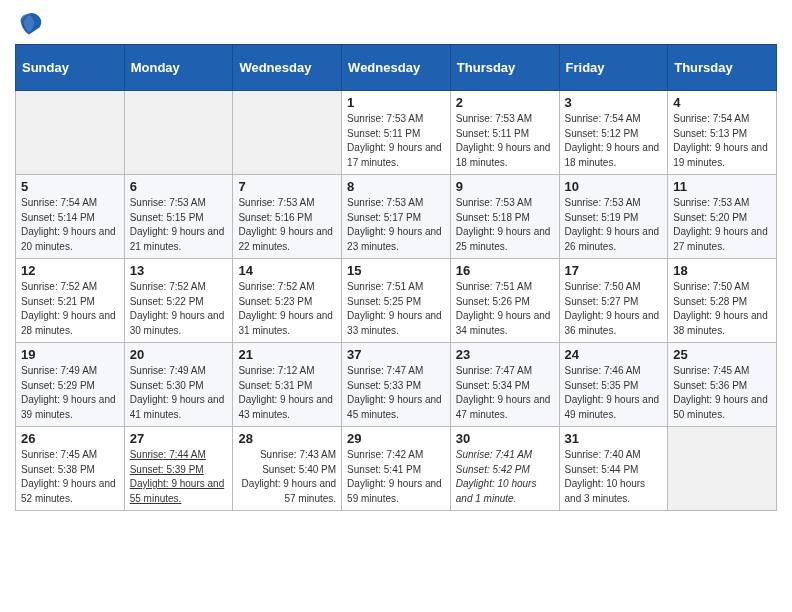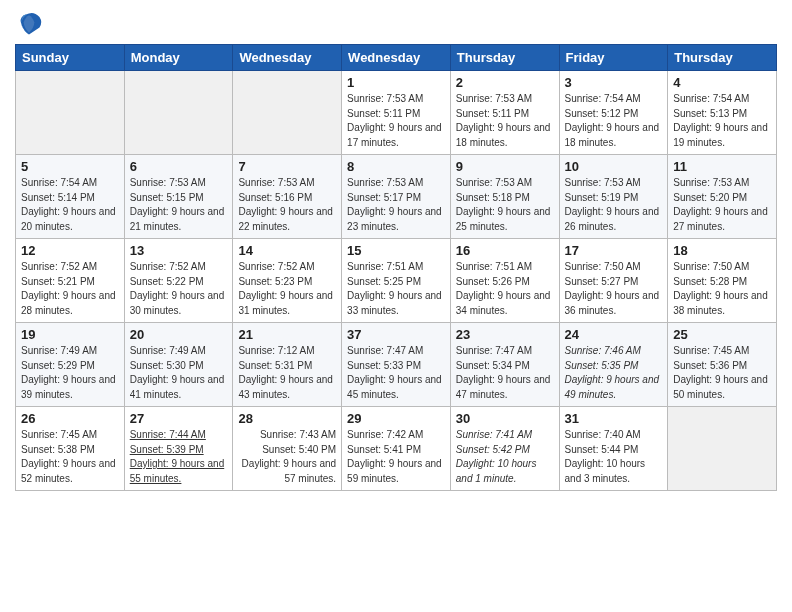--- a/index.html
+++ b/index.html
@@ -53,21 +53,21 @@
       width: 100%;
       border-collapse: collapse;
       border: 1px solid #bbb;
     }
     .calendar th {
       background: #2060b0;
       color: #fff;
       font-size: 13px;
       font-weight: bold;
       text-align: left;
-      padding: 5px 6px;
+      padding: 15px 6px;
       border: 1px solid #1a4a90;
     }
     .calendar td {
       border: 1px solid #bbb;
       vertical-align: top;
       width: calc(100% / 7);
       padding: 4px 5px;
       min-height: 80px;
       background: #fff;
     }
@@ -270,21 +270,21 @@
 Daylight: 9 hours and 45 minutes.</div>
           </td>
           <td>
             <div class="day-number">23</div>
             <div class="day-info" style="white-space: pre-line;">Sunrise: 7:47 AM
 Sunset: 5:34 PM
 Daylight: 9 hours and 47 minutes.</div>
           </td>
           <td>
             <div class="day-number">24</div>
-            <div class="day-info" style="white-space: pre-line; font-style: italic;">Sunrise: 7:46 AM
+            <div class="day-info" style="white-space: pre-line;">Sunrise: 7:46 AM
 Sunset: 5:35 PM
 Daylight: 9 hours and 49 minutes.</div>
           </td>
           <td>
             <div class="day-number">25</div>
             <div class="day-info" style="white-space: pre-line;">Sunrise: 7:45 AM
 Sunset: 5:36 PM
 Daylight: 9 hours and 50 minutes.</div>
           </td>
         </tr>

